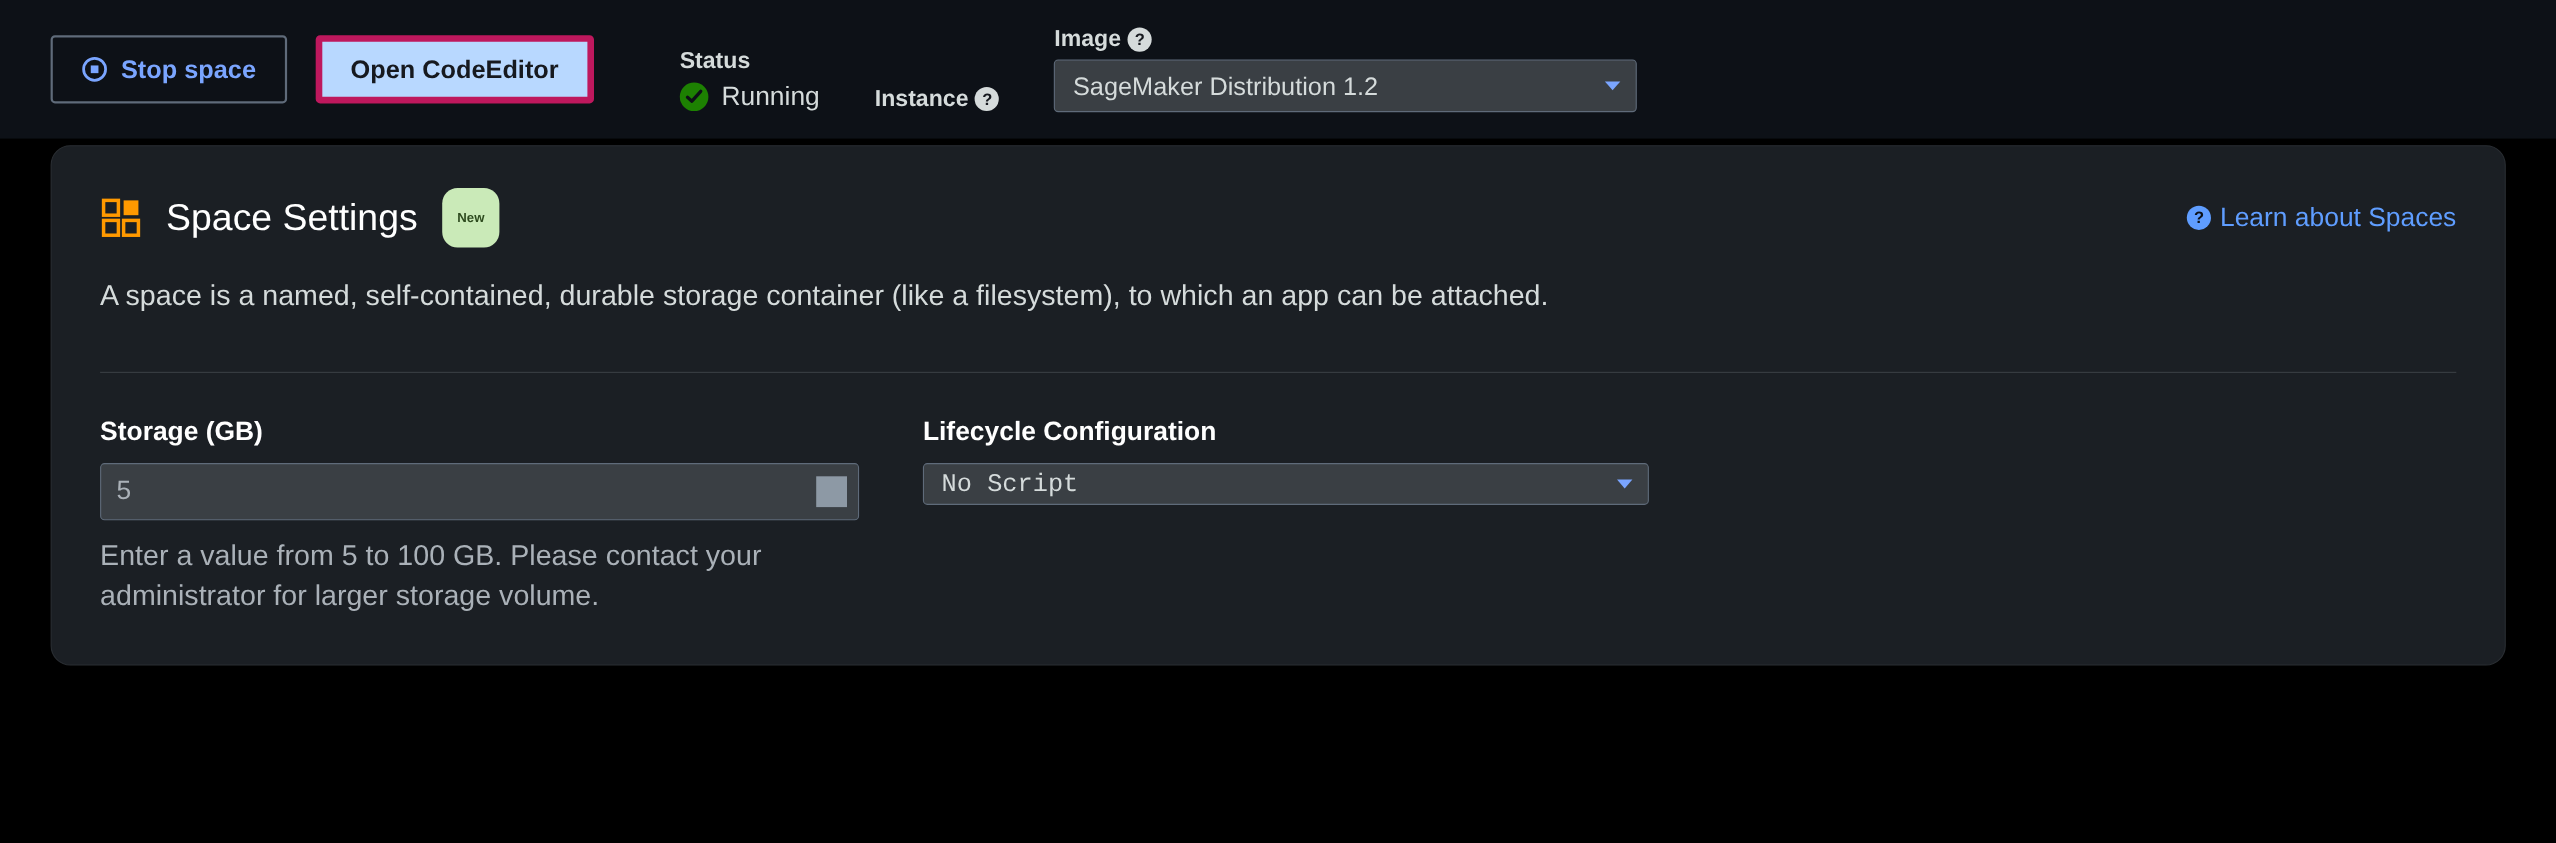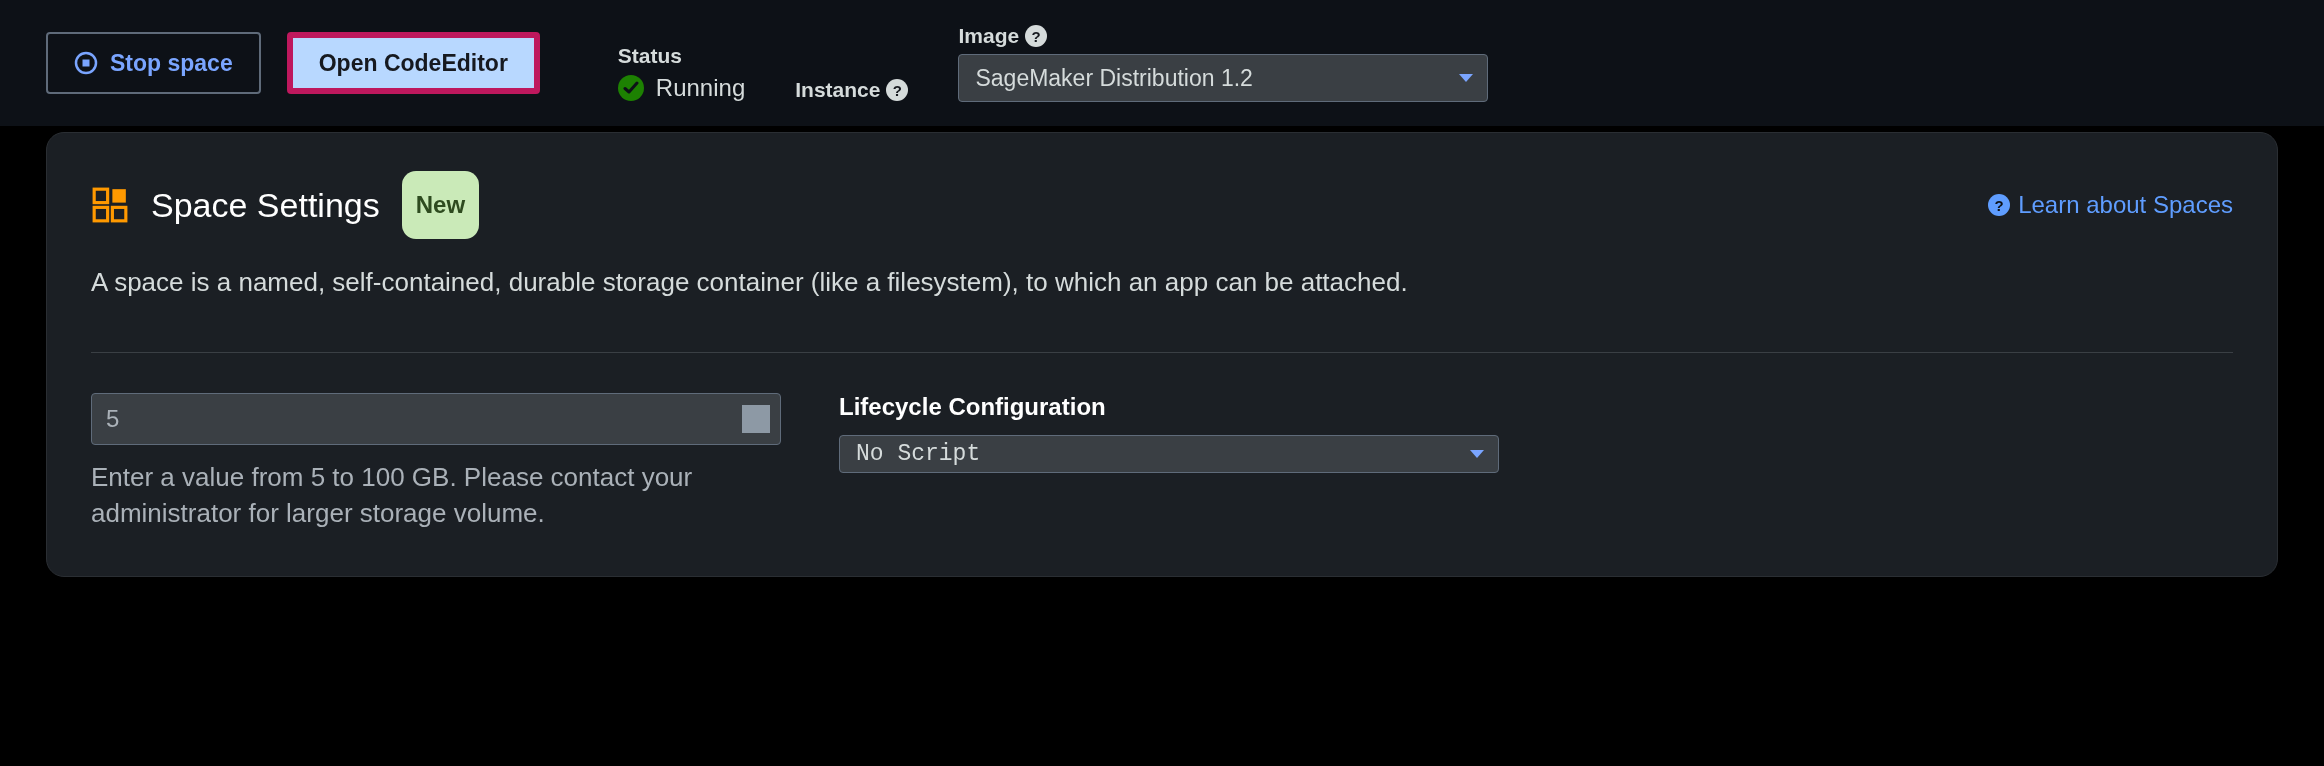--- a/index.html
+++ b/index.html
@@ -153,21 +153,21 @@
     font-size: 34px;
     font-weight: 400;
     color: #fff;
   }
   .panel-icon {
     display: inline-flex;
   }
   .badge {
     background: #caeab8;
     color: #2e4b1f;
-    font-size: 24px;
+    font-size: 12px;
     font-weight: 700;
     padding: 20px 14px;
     border-radius: 14px;
   }
   .learn-link {
     color: #5f9dff;
     font-size: 24px;
     display: inline-flex;
     align-items: center;
     gap: 8px;
@@ -322,20 +322,21 @@
     </a>
   </div>
 
   <p class="panel-desc">A space is a named, self-contained, durable storage container (like a filesystem), to which an app can be attached.</p>
 
   <hr class="hr">
 
   <div class="grid">
 
     <div class="col" style="flex:0 0 700px">
+      <div class="field-label">Storage (GB)</div>
       <div class="text-input">
         <input type="text" value="5" style="">
         <span class="stepper"></span>
       </div>
       <div class="hint">Enter a value from 5 to 100 GB. Please contact your administrator for larger storage volume.</div>
     </div>
 
     <div class="col col2">
       <div class="field-label">Lifecycle Configuration</div>
       <div class="select">

